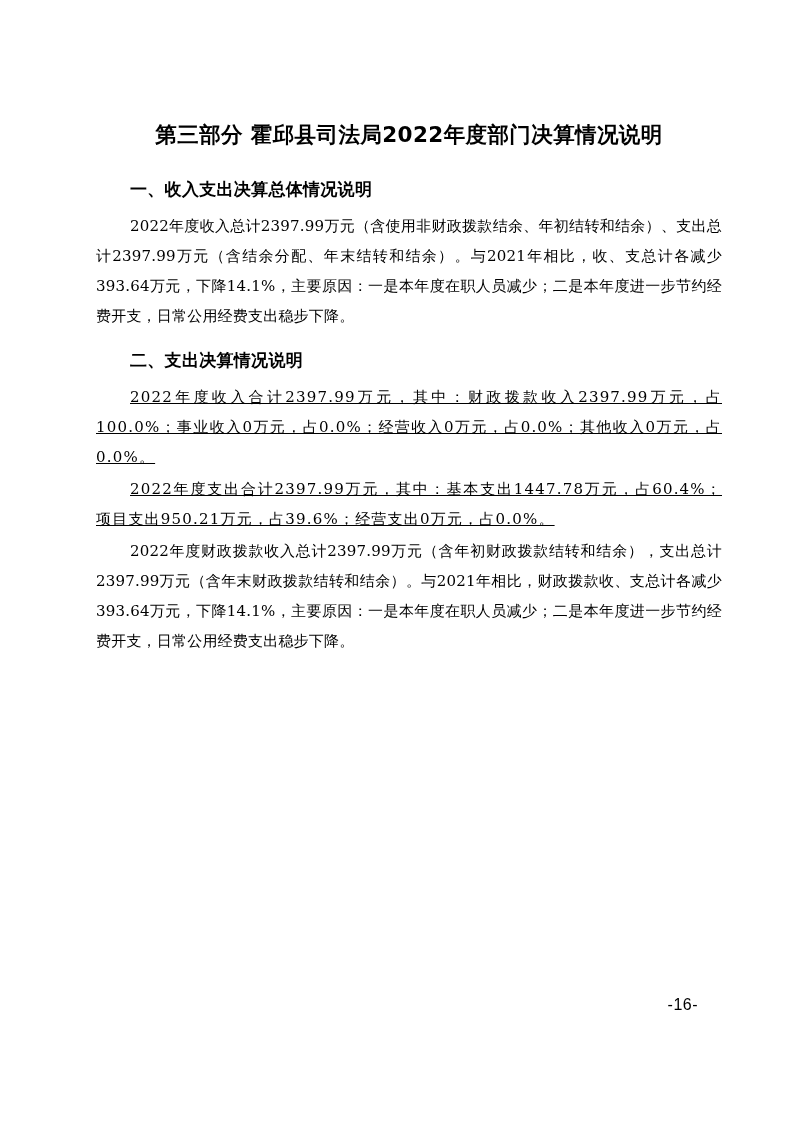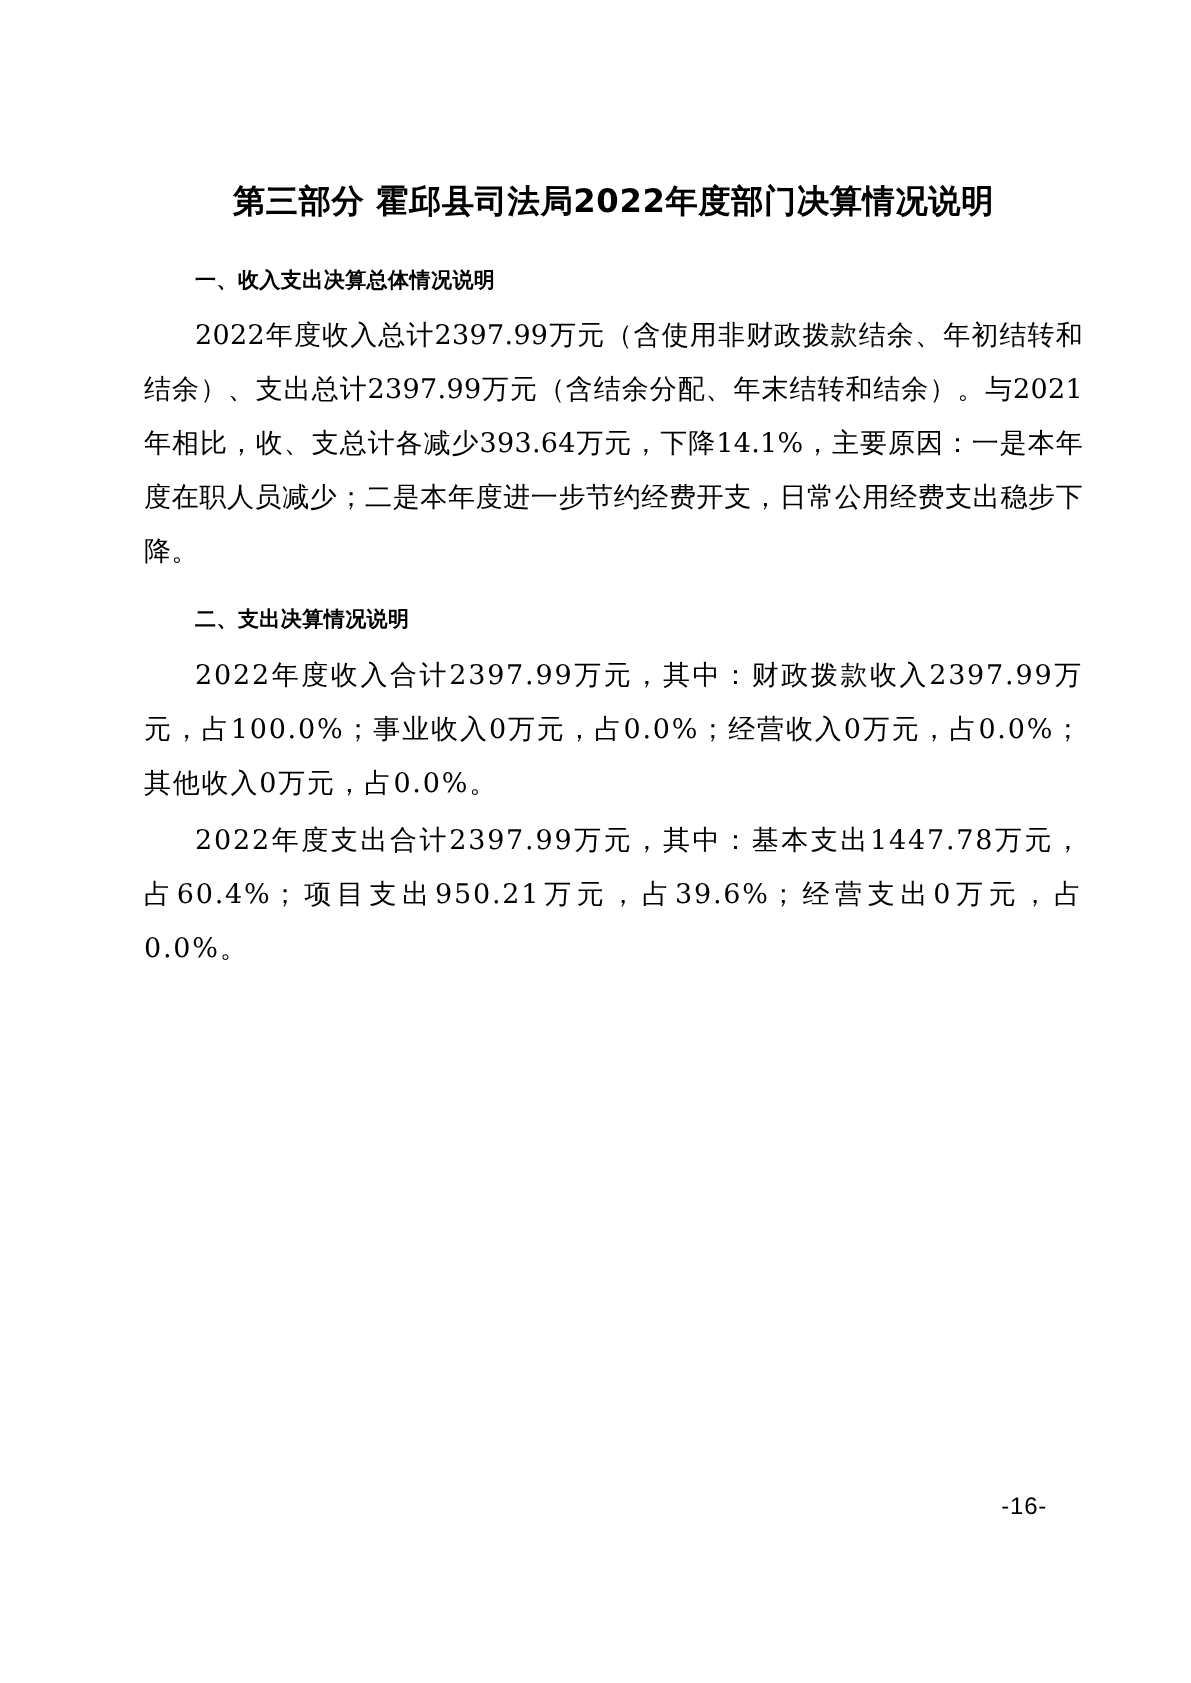--- a/index.html
+++ b/index.html
@@ -30,38 +30,39 @@
     font-size: 21.5px;
     letter-spacing: 0.4px;
     text-align: center;
     margin: 0 0 26px 0;
     line-height: 1.4;
     white-space: nowrap;
   }
   .section-heading {
     font-family: "DejaVu Sans", "Liberation Sans", sans-serif;
     font-weight: bold;
-    font-size: 14px;
+    font-size: 17px;
     margin: 16px 0 8px 0;
     text-indent: 34px;
     line-height: 1.6;
     letter-spacing: 0.3px;
   }
   .para {
     font-family: "DejaVu Serif", "Liberation Serif", serif;
-    font-size: 18px;
+    font-size: 15px;
     line-height: 2.0;
     margin: 0 0 2px 0;
     text-indent: 34px;
     text-align: justify;
     text-justify: inter-ideograph;
     letter-spacing: 0.2px;
   }
   .para.loose {
     letter-spacing: 1.2px;
+    text-decoration: underline;
   }
   .page-number {
     position: absolute;
     right: 96px;
     bottom: 108px;
     font-family: Liberation Sans, sans-serif;
     font-size: 16px;
     letter-spacing: 0.5px;
   }
 </style>
@@ -73,15 +74,16 @@
   <h1 class="doc-title">第三部分 霍邱县司法局2022年度部门决算情况说明</h1>
 
   <h2 class="section-heading">一、收入支出决算总体情况说明</h2>
   <p class="para">2022年度收入总计2397.99万元（含使用非财政拨款结余、年初结转和结余）、支出总计2397.99万元（含结余分配、年末结转和结余）。与2021年相比，收、支总计各减少393.64万元，下降14.1%，主要原因：一是本年度在职人员减少；二是本年度进一步节约经费开支，日常公用经费支出稳步下降。</p>
 
   <h2 class="section-heading">二、支出决算情况说明</h2>
   <p class="para loose">2022年度收入合计2397.99万元，其中：财政拨款收入2397.99万元，占100.0%；事业收入0万元，占0.0%；经营收入0万元，占0.0%；其他收入0万元，占0.0%。</p>
 
   <p class="para loose">2022年度支出合计2397.99万元，其中：基本支出1447.78万元，占60.4%；项目支出950.21万元，占39.6%；经营支出0万元，占0.0%。</p>
 
+  <p class="para">2022年度财政拨款收入总计2397.99万元（含年初财政拨款结转和结余），支出总计2397.99万元（含年末财政拨款结转和结余）。与2021年相比，财政拨款收、支总计各减少393.64万元，下降14.1%，主要原因：一是本年度在职人员减少；二是本年度进一步节约经费开支，日常公用经费支出稳步下降。</p>
 
   <div class="page-number">-16-</div>
 </div>
 
 </body></html>

